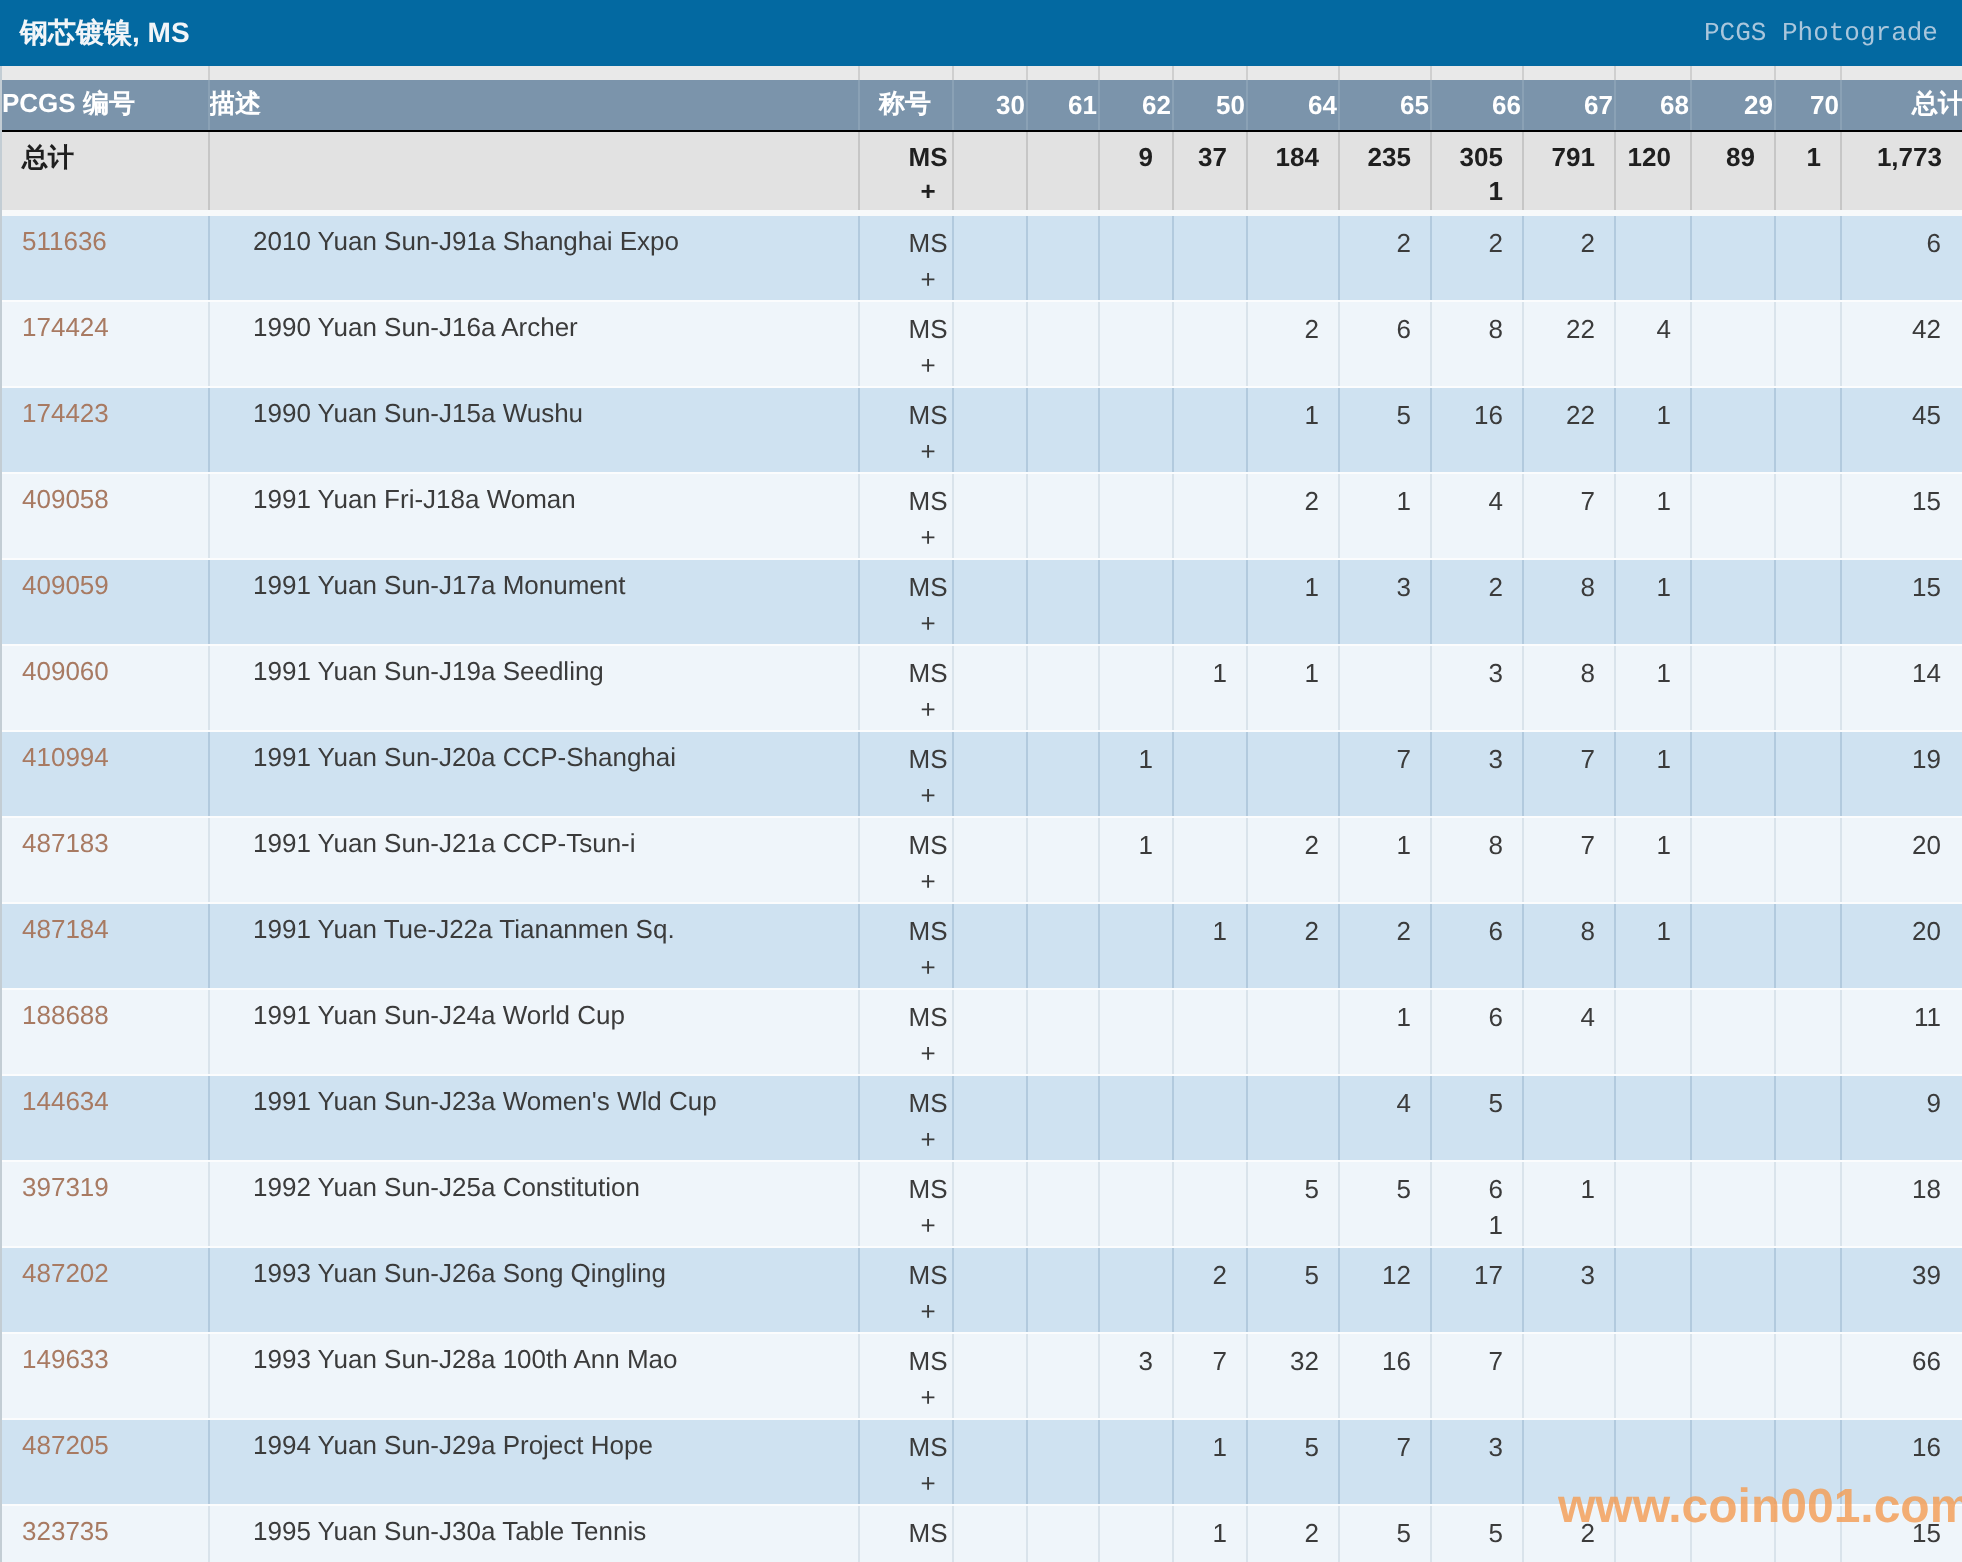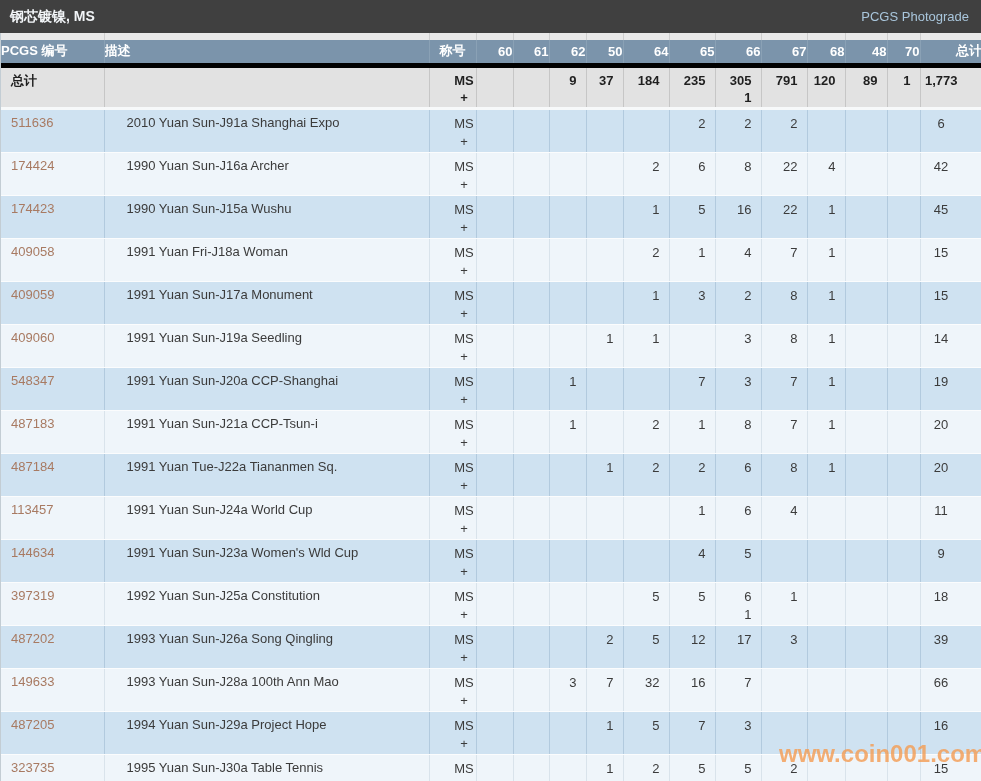--- a/index.html
+++ b/index.html
@@ -6,38 +6,38 @@
   body{
     width:981px;height:781px;overflow:hidden;position:relative;
     background:#d2d2d2;
     font-family:"Liberation Sans","DejaVu Sans",sans-serif;
     -webkit-font-smoothing:antialiased;
   }
   .page{width:981px;position:relative;}
 
   
   .title-bar{
-    height:33px;background:#404040;color:#fff;
+    height:33px;background:#0369a1;color:#fff;
     display:flex;align-items:center;justify-content:space-between;
     padding:0 12px 0 10px;box-sizing:border-box;
   }
   .title-bar .page-title{font-size:14px;font-weight:bold;color:#f2f5f8;}
-  .title-bar .photograde{font-size:13px;color:#a9c6dc;text-decoration:none;cursor:pointer;}
+  .title-bar .photograde{font-size:13px;color:#a9c6dc;text-decoration:none;cursor:pointer;font-family:Liberation Mono, monospace;}
 
   table{border-collapse:collapse;table-layout:fixed;width:981px;background:#fff;}
   td,th{box-sizing:border-box;overflow:hidden;white-space:nowrap;}
 
   
   tr.spacer-row td{height:7px;background:#e9e9e9;border-right:1px solid #cfcfcf;padding:0;}
   tr.spacer-row td:last-child{border-right:none;}
 
   
   tr.header-row th{
     height:25px;background:#7b94ab;color:#fff;font-size:13px;font-weight:bold;
-    border-right:1px solid #8aa1b5;border-bottom:5px solid #000000;padding:0;
+    border-right:1px solid #8aa1b5;border-bottom:1px solid #000000;padding:0;
     vertical-align:middle;
   }
   tr.header-row th:last-child{border-right:none;}
   .a-left{text-align:left;}
   .a-right{text-align:right;}
   .a-center{text-align:center;}
   th.col-pcgs{padding-left:10px;}
   th.col-desc{padding-left:6px;}
   th.col-num{padding-right:9px;}
   th.col-total{padding-right:11px;}
@@ -58,21 +58,21 @@
   }
   tbody.data tr:nth-child(odd) td{background:#cfe2f1;border-right:1px solid #b2cade;}
   tbody.data tr:nth-child(even) td{background:#eff5fa;border-right:1px solid #d9e3eb;}
   tbody.data td:last-child{border-right:none;}
 
   td.c-pcgs{padding-left:10px;}
   td.c-desc{padding-left:22px;color:#4a4a4a;}
   .pcgs-link{color:#a87a62;cursor:pointer;text-decoration:none;}
   td.c-des{text-align:center;color:#444;padding-left:24px;}
   td.c-num{text-align:right;padding-right:9px;}
-  td.c-total{text-align:center;padding-right:21px;}
+  td.c-total{text-align:right;padding-right:11px;}
   .l1,.l2{height:18px;line-height:18px;}
   tr.total-row .l1,tr.total-row .l2{height:17px;line-height:17px;}
 
   
   .table-wrap{border-left:1px solid #c3cdd4;border-right:1px solid #c3cdd4;
     border-bottom:1px solid #c3cdd4;width:981px;box-sizing:border-box;}
 
   
   .watermark{
     position:absolute;left:779px;top:740px;
@@ -123,30 +123,30 @@
             <td></td>
             <td></td>
             <td></td>
             <td></td>
             <td></td>
           </tr>
         <tr class="header-row" id="header-row">
             <th class="col-pcgs a-left">PCGS 编号</th>
             <th class="col-desc a-left">描述</th>
             <th class="a-center">称号</th>
-            <th class="col-num a-right">60</th>
+            <th class="col-num a-right">30</th>
             <th class="col-num a-right">61</th>
             <th class="col-num a-right">62</th>
             <th class="col-num a-right">50</th>
             <th class="col-num a-right">64</th>
             <th class="col-num a-right">65</th>
             <th class="col-num a-right">66</th>
             <th class="col-num a-right">67</th>
             <th class="col-num a-right">68</th>
-            <th class="col-num a-right">48</th>
+            <th class="col-num a-right">29</th>
             <th class="col-num a-right">70</th>
             <th class="col-total a-right">总计</th>
           </tr>
       </thead>
       <tbody id="total-body">
           <tr class="total-row">
             <td class="c-pcgs">总计</td>
             <td class="c-desc"></td>
             <td class="c-des">
               <div class="l1">MS</div>
@@ -533,21 +533,21 @@
             <td class="c-num">
               <div class="l1"></div>
               <div class="l2"></div>
             </td>
             <td class="c-total">
               <div class="l1">14</div>
               <div class="l2"></div>
             </td>
           </tr>
           <tr>
-            <td class="c-pcgs"><a class="pcgs-link">548347</a></td>
+            <td class="c-pcgs"><a class="pcgs-link">410994</a></td>
             <td class="c-desc">1991 Yuan Sun-J20a CCP-Shanghai</td>
             <td class="c-des">
               <div class="l1">MS</div>
               <div class="l2">+</div>
             </td>
             <td class="c-num">
               <div class="l1"></div>
               <div class="l2"></div>
             </td>
             <td class="c-num">
@@ -701,21 +701,21 @@
             <td class="c-num">
               <div class="l1"></div>
               <div class="l2"></div>
             </td>
             <td class="c-total">
               <div class="l1">20</div>
               <div class="l2"></div>
             </td>
           </tr>
           <tr>
-            <td class="c-pcgs"><a class="pcgs-link">113457</a></td>
+            <td class="c-pcgs"><a class="pcgs-link">188688</a></td>
             <td class="c-desc">1991 Yuan Sun-J24a World Cup</td>
             <td class="c-des">
               <div class="l1">MS</div>
               <div class="l2">+</div>
             </td>
             <td class="c-num">
               <div class="l1"></div>
               <div class="l2"></div>
             </td>
             <td class="c-num">

